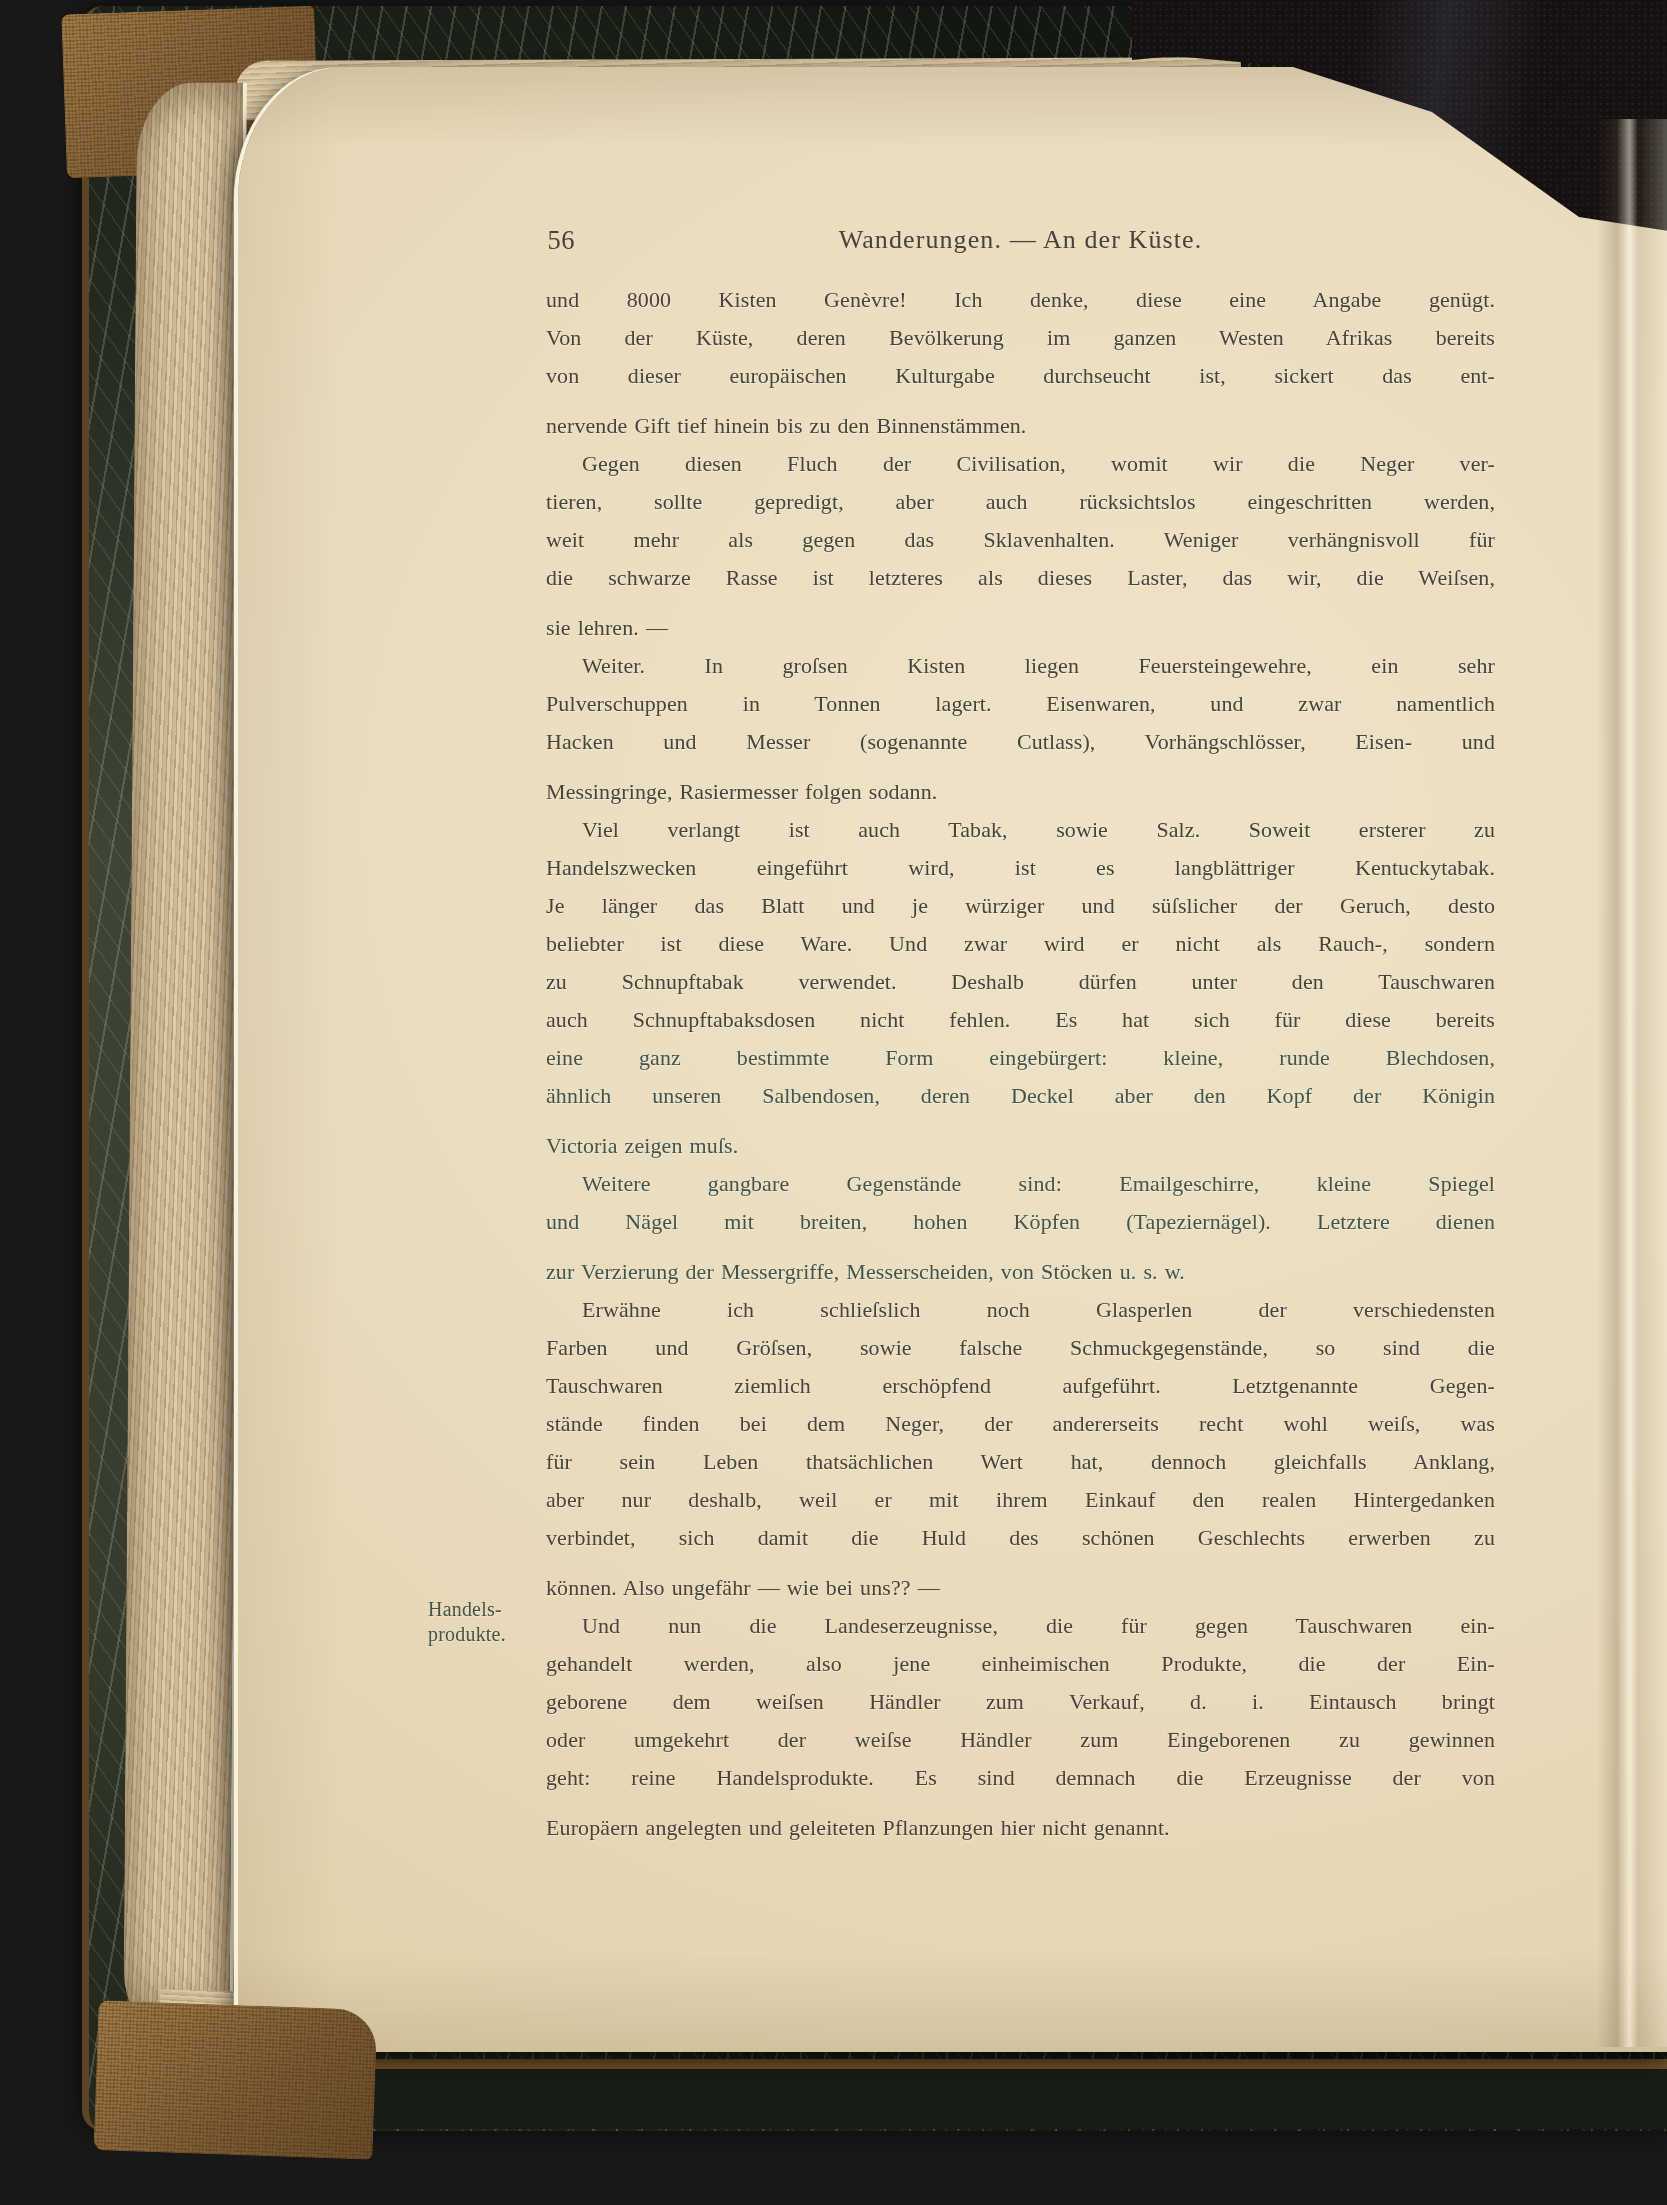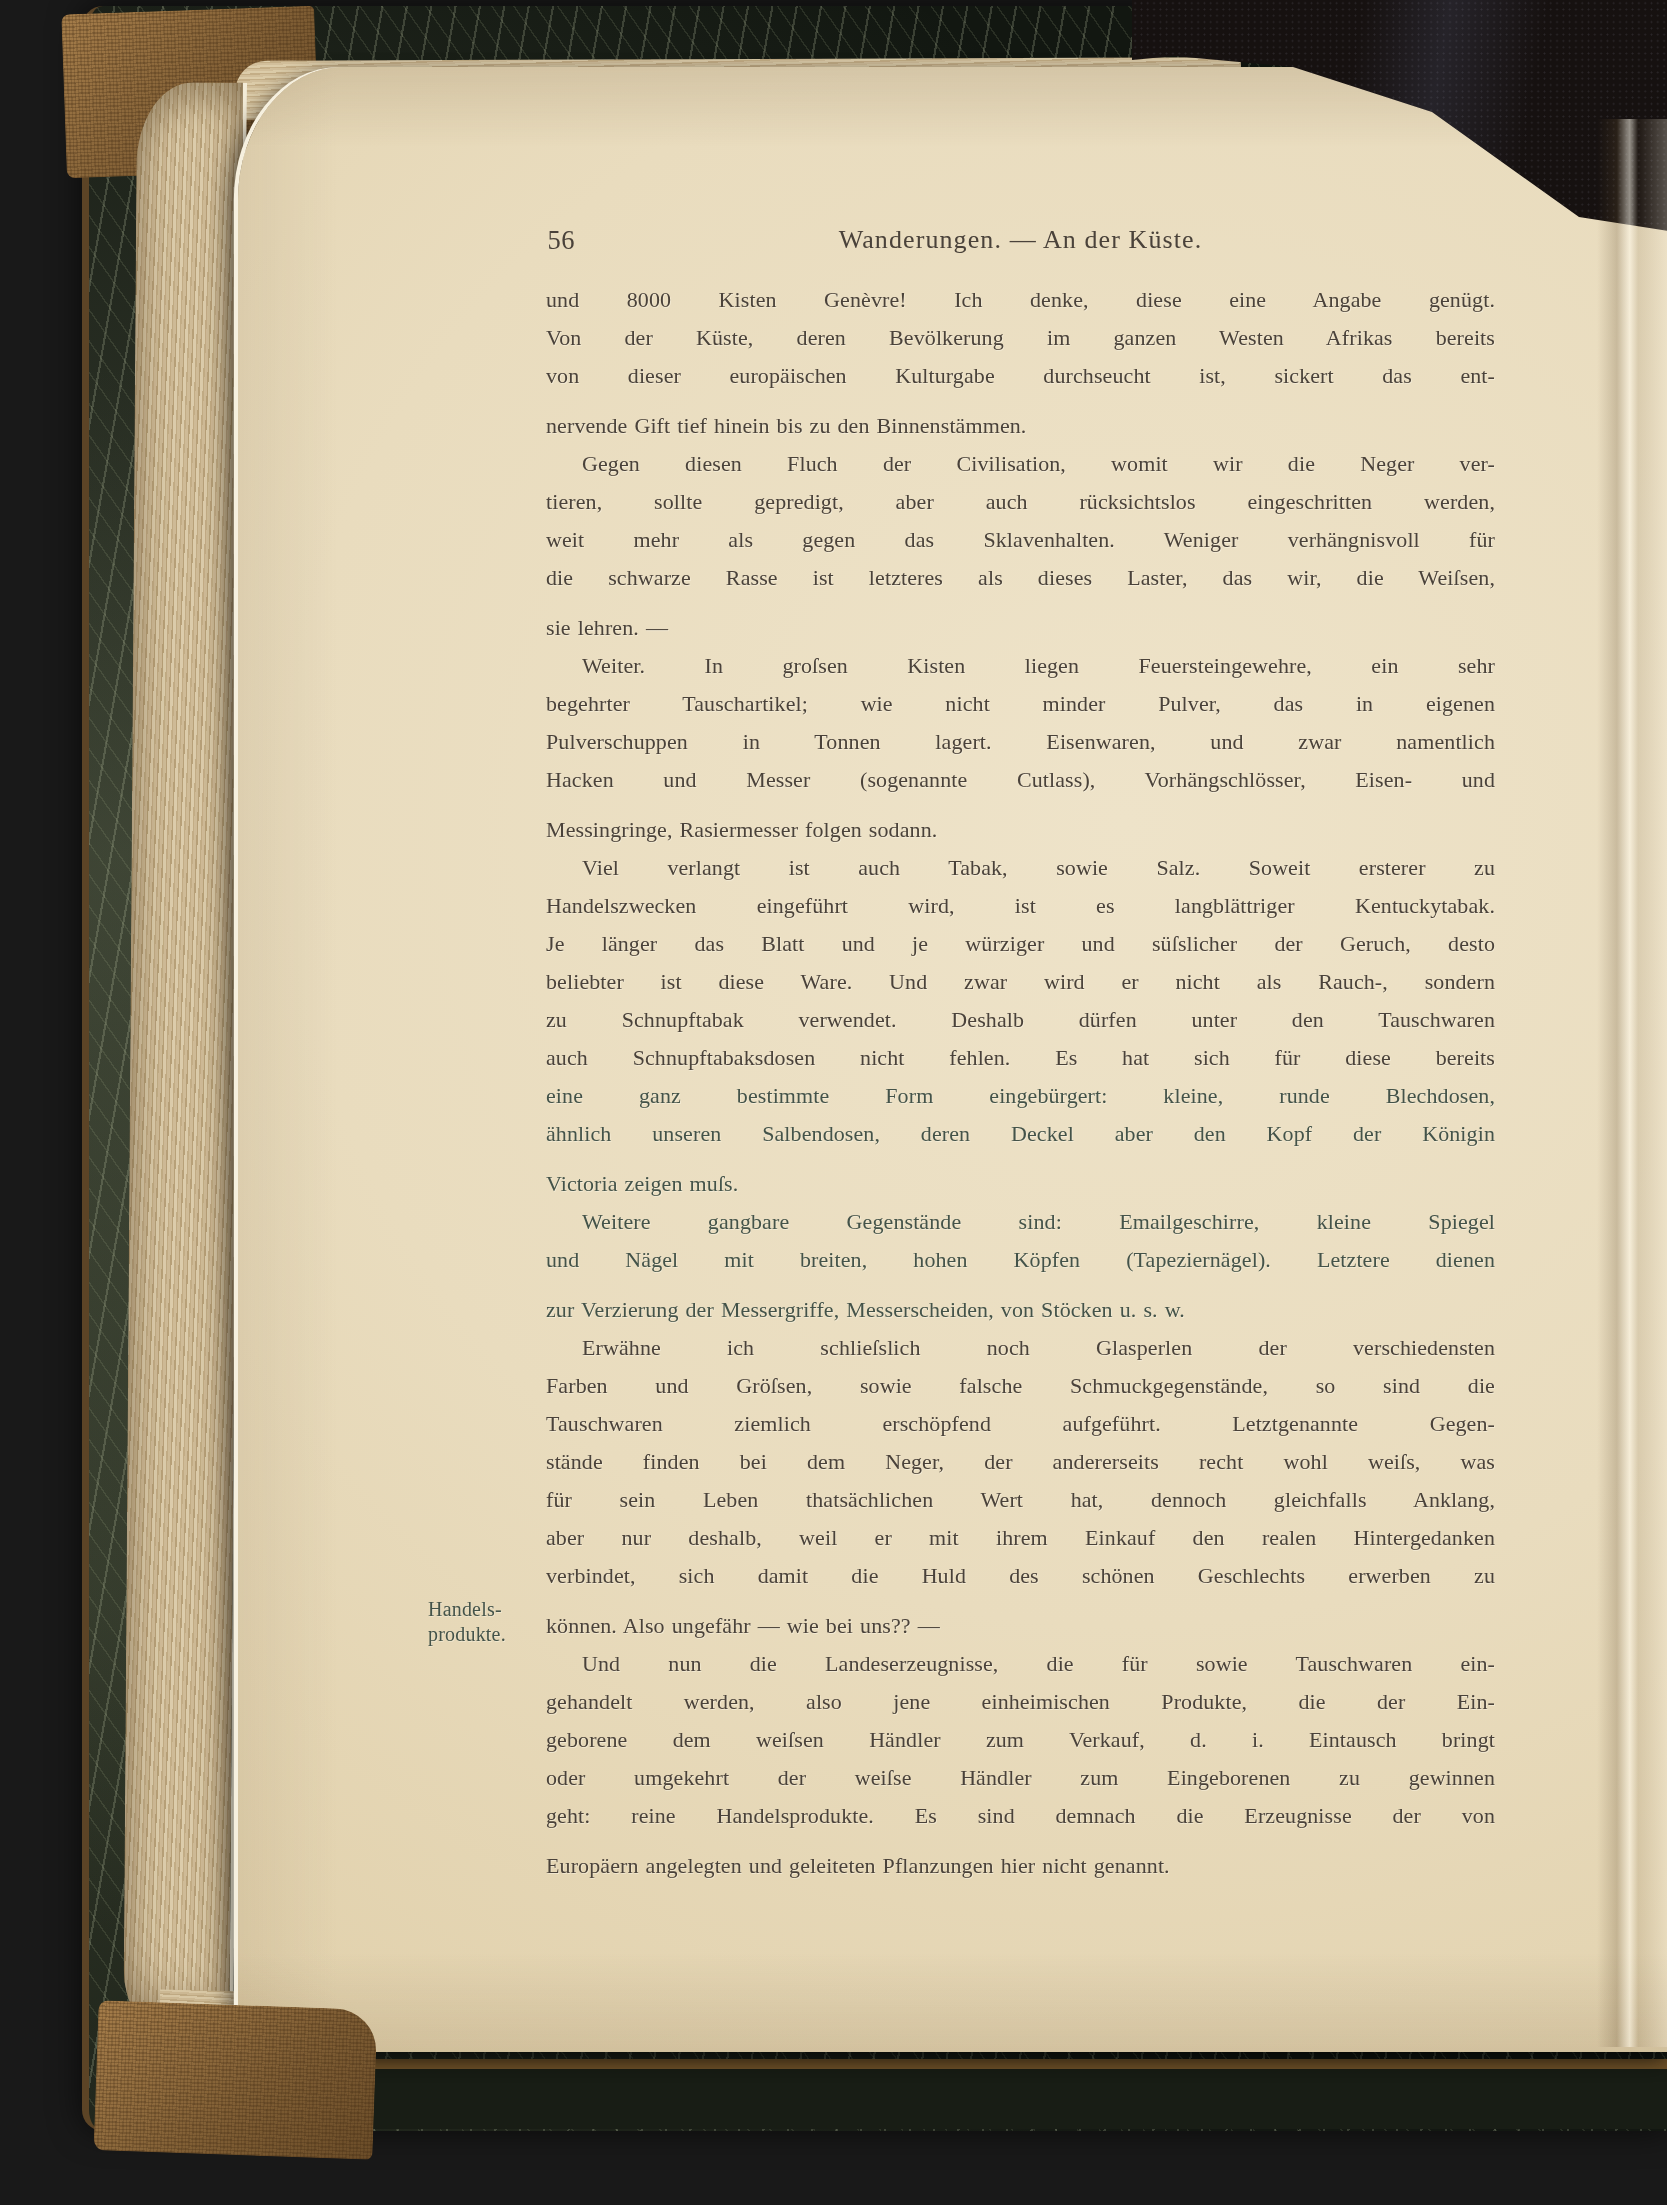--- a/index.html
+++ b/index.html
@@ -148,21 +148,20 @@
       </div>
       <div>
         <div class="line indent">Gegen diesen Fluch der Civilisation, womit wir die Neger ver-</div>
         <div class="line">tieren, sollte gepredigt, aber auch rücksichtslos eingeschritten werden,</div>
         <div class="line">weit mehr als gegen das Sklavenhalten. Weniger verhängnisvoll für</div>
         <div class="line">die schwarze Rasse ist letzteres als dieses Laster, das wir, die Weiſsen,</div>
         <div class="line last">sie lehren. —</div>
       </div>
       <div>
         <div class="line indent">Weiter. In groſsen Kisten liegen Feuersteingewehre, ein sehr</div>
-        <div class="line">begehrter Tauschartikel; wie nicht minder Pulver, das in eigenen</div>
         <div class="line">Pulverschuppen in Tonnen lagert. Eisenwaren, und zwar namentlich</div>
         <div class="line">Hacken und Messer (sogenannte Cutlass), Vorhängschlösser, Eisen- und</div>
         <div class="line last">Messingringe, Rasiermesser folgen sodann.</div>
       </div>
       <div>
         <div class="line indent">Viel verlangt ist auch Tabak, sowie Salz. Soweit ersterer zu</div>
         <div class="line">Handelszwecken eingeführt wird, ist es langblättriger Kentuckytabak.</div>
         <div class="line">Je länger das Blatt und je würziger und süſslicher der Geruch, desto</div>
         <div class="line">beliebter ist diese Ware. Und zwar wird er nicht als Rauch-, sondern</div>
         <div class="line">zu Schnupftabak verwendet. Deshalb dürfen unter den Tauschwaren</div>
@@ -180,21 +179,21 @@
         <div class="line indent">Erwähne ich schlieſslich noch Glasperlen der verschiedensten</div>
         <div class="line">Farben und Gröſsen, sowie falsche Schmuckgegenstände, so sind die</div>
         <div class="line">Tauschwaren ziemlich erschöpfend aufgeführt. Letztgenannte Gegen-</div>
         <div class="line">stände finden bei dem Neger, der andererseits recht wohl weiſs, was</div>
         <div class="line">für sein Leben thatsächlichen Wert hat, dennoch gleichfalls Anklang,</div>
         <div class="line">aber nur deshalb, weil er mit ihrem Einkauf den realen Hintergedanken</div>
         <div class="line">verbindet, sich damit die Huld des schönen Geschlechts erwerben zu</div>
         <div class="line last">können. Also ungefähr — wie bei uns?? —</div>
       </div>
       <div>
-        <div class="line indent">Und nun die Landeserzeugnisse, die für sowie Tauschwaren ein-</div>
+        <div class="line indent">Und nun die Landeserzeugnisse, die für gegen Tauschwaren ein-</div>
         <div class="line">gehandelt werden, also jene einheimischen Produkte, die der Ein-</div>
         <div class="line">geborene dem weiſsen Händler zum Verkauf, d. i. Eintausch bringt</div>
         <div class="line">oder umgekehrt der weiſse Händler zum Eingeborenen zu gewinnen</div>
         <div class="line">geht: reine Handelsprodukte. Es sind demnach die Erzeugnisse der von</div>
         <div class="line last">Europäern angelegten und geleiteten Pflanzungen hier nicht genannt.</div>
       </div>
     </div>
 </div>
 
 

